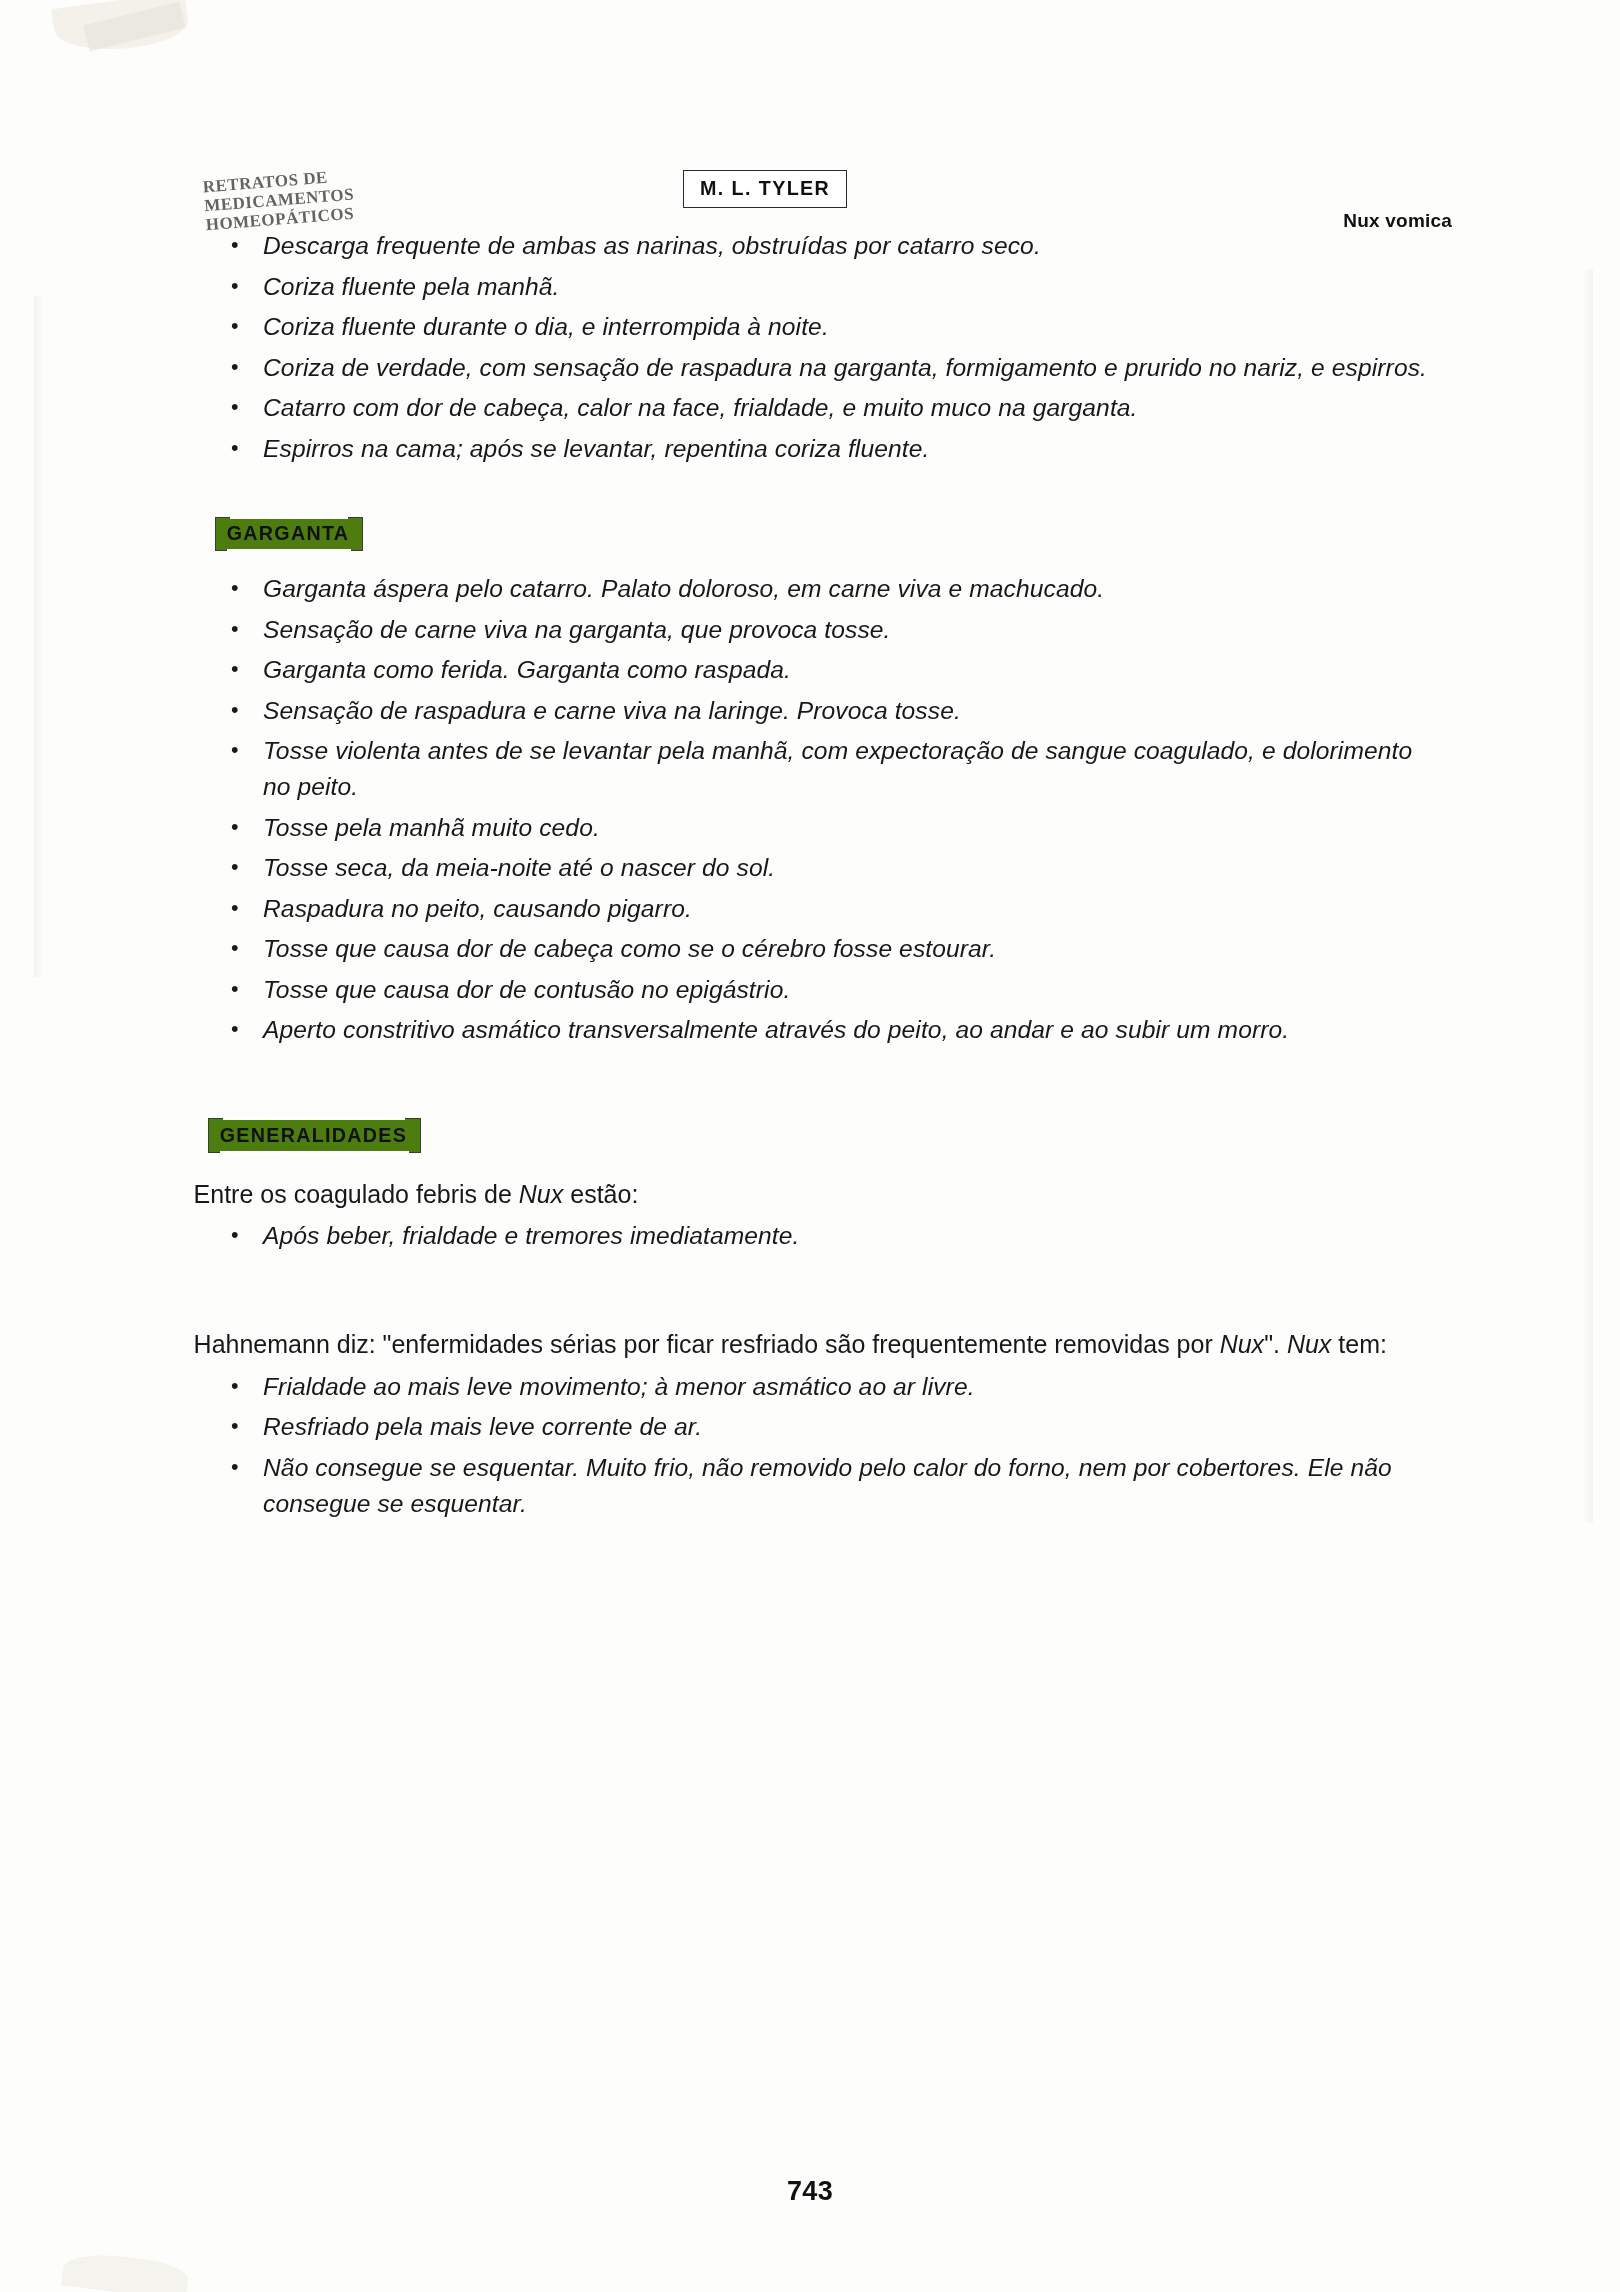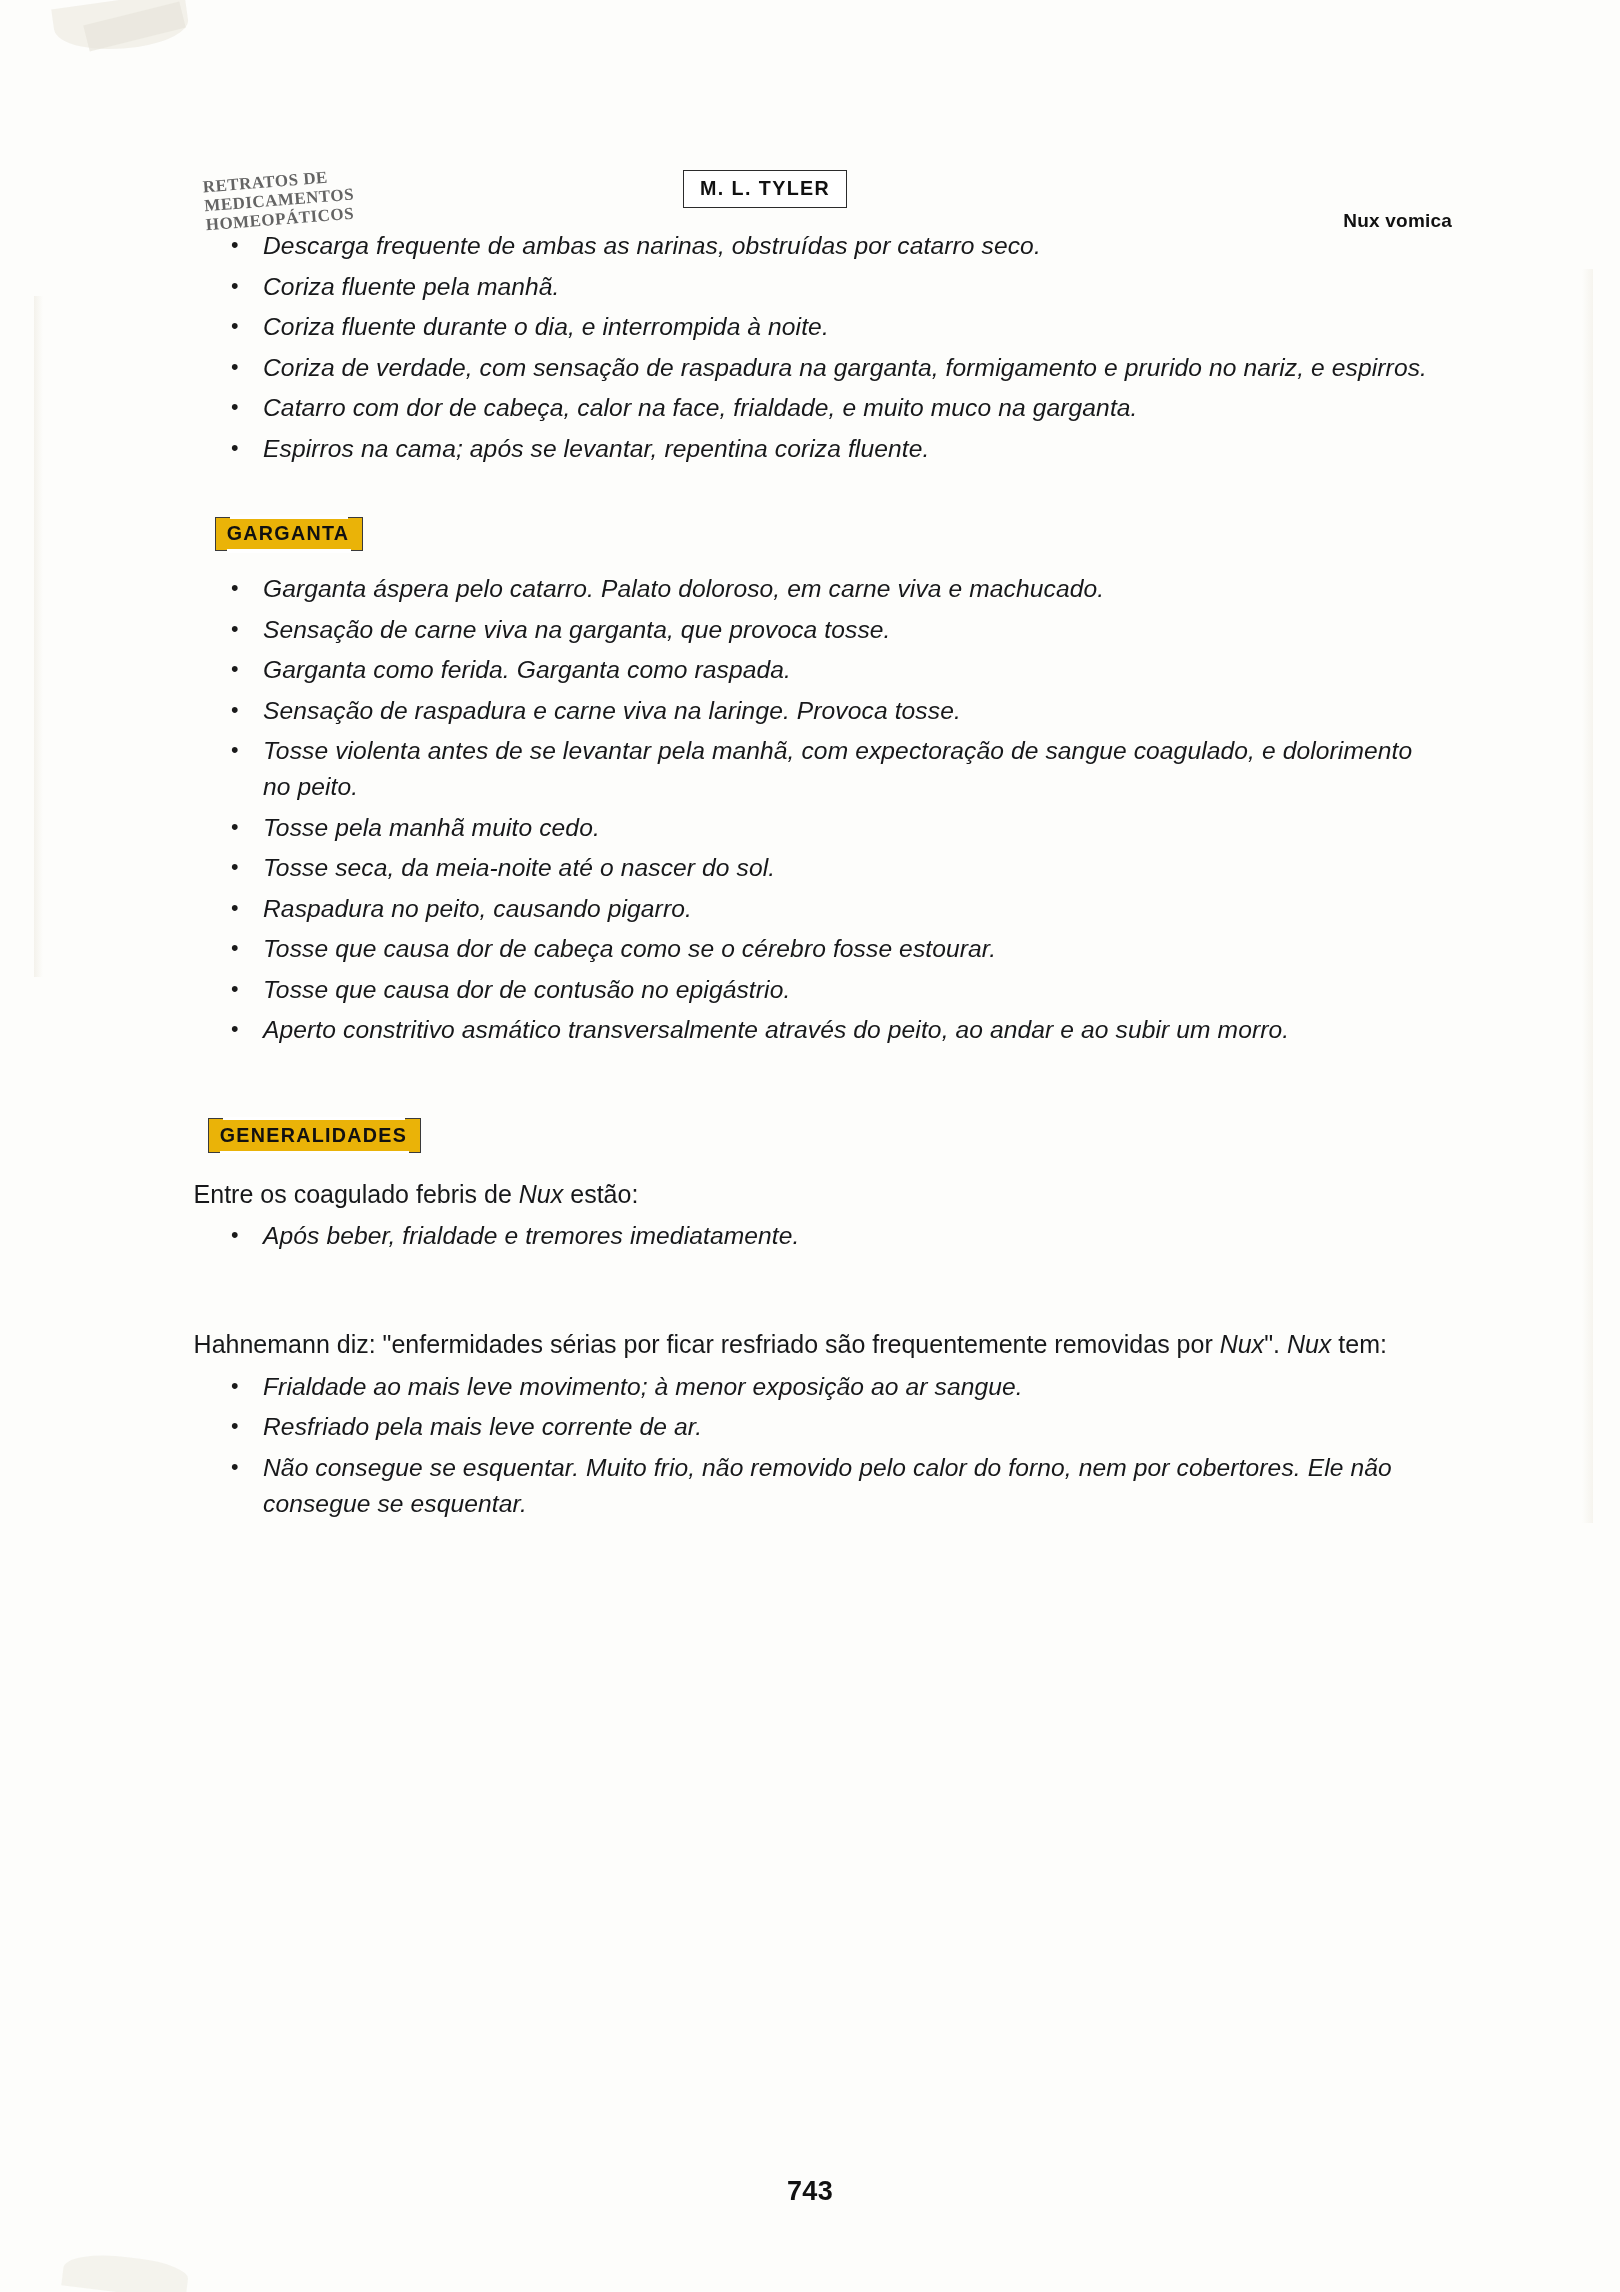--- a/index.html
+++ b/index.html
@@ -143,21 +143,21 @@
   }
 
   .section-head {
     display: inline-block;
     border: 1.3px solid #3a3a3a;
     padding: 4.5px 12.5px 5.4px 10.7px;
     font-size: 19.7px;
     font-weight: 700;
     letter-spacing: 1.3px;
     color: #111;
-    background: #eab308;
+    background: #4d7c0f;
     position: relative;
   }
   
   .section-head::after {
     content: "";
     position: absolute;
     left: 14.3px; right: 14.3px;
     top: -2.2px;
     height: 3.6px;
     background: #fff;
@@ -257,21 +257,21 @@
 
     <p class="para"><span>Entre os coagulado febris de </span><span class="it">Nux</span><span> estão:</span></p>
 
     <ul class="items">
       <li>Após beber, frialdade e tremores imediatamente.</li>
     </ul>
 
     <p class="para para-hahnemann"><span>Hahnemann diz: "enfermidades sérias por ficar resfriado são frequentemente removidas por </span><span class="it">Nux</span><span>". </span><span class="it">Nux</span><span> tem:</span></p>
 
     <ul class="items">
-      <li>Frialdade ao mais leve movimento; à menor exposição ao ar sangue.</li>
+      <li>Frialdade ao mais leve movimento; à menor asmático ao ar livre.</li>
       <li>Resfriado pela mais leve corrente de ar.</li>
       <li>Não consegue se esquentar. Muito frio, não removido pelo calor do forno, nem por cobertores. Ele não consegue se esquentar.</li>
     </ul>
 
   </div>
 
   <div class="footer">743</div>
 
 </div>
 

